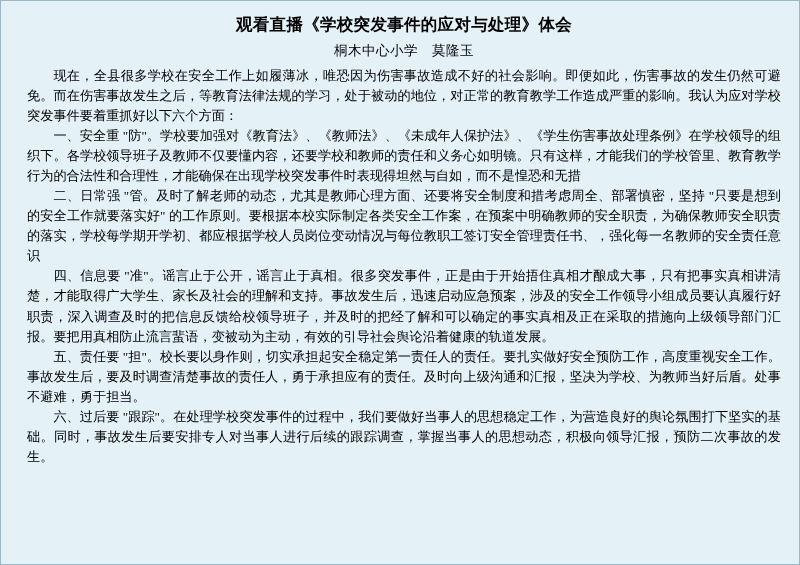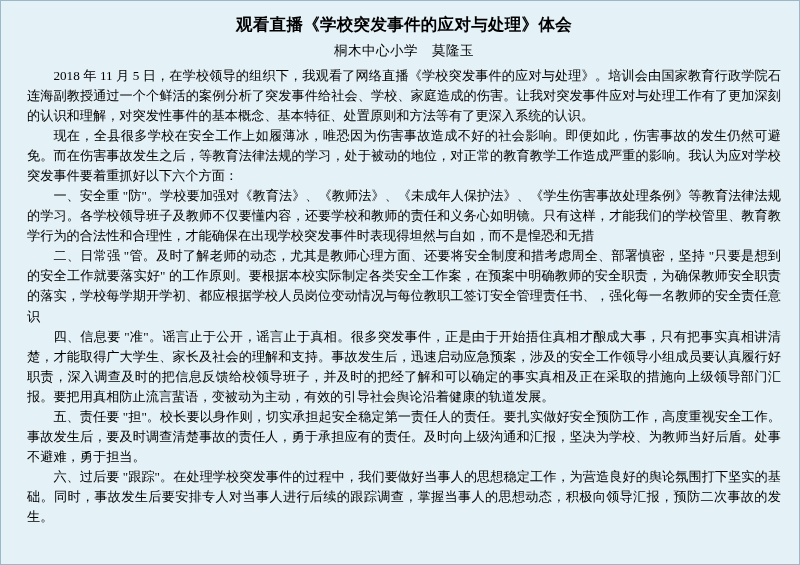--- a/index.html
+++ b/index.html
@@ -48,21 +48,20 @@
     text-indent: 2em;
   }
 </style>
 </head>
 <body>
 
 <div class="page">
   <div class="doc-title">观看直播《学校突发事件的应对与处理》体会</div>
   <div class="doc-author">桐木中心小学　莫隆玉</div>
   <div class="body-text">
-    <p>2018 年 11 月 5 日，在学校领导的组织下，我观看了网络直播《学校突发事件的应对与处理》。培训会由国家教育行政学院石连海副教授通过一个个鲜活的案例分析了突发事件给社会、学校、家庭造成的伤害。让我对突发事件应对与处理工作有了更加深刻的认识和理解，对突发性事件的基本概念、基本特征、处置原则和方法等有了更深入系统的认识。</p>
     <p>现在，全县很多学校在安全工作上如履薄冰，唯恐因为伤害事故造成不好的社会影响。即便如此，伤害事故的发生仍然可避免。而在伤害事故发生之后，等教育法律法规的学习，处于被动的地位，对正常的教育教学工作造成严重的影响。我认为应对学校突发事件要着重抓好以下六个方面：</p>
-    <p>一、安全重 "防"。学校要加强对《教育法》、《教师法》、《未成年人保护法》、《学生伤害事故处理条例》等教育法律法规的学习。各学校领导班子及教师不仅要懂内容，还要学校和教师的责任和义务心如明镜。只有这样，才能我们的学校管里、教育教学行为的合法性和合理性，才能确保在出现学校突发事件时表现得坦然与自如，而不是惶恐和无措</p>
+    <p>一、安全重 "防"。学校要加强对《教育法》、《教师法》、《未成年人保护法》、《学生伤害事故处理条例》在学校领导的组织下。各学校领导班子及教师不仅要懂内容，还要学校和教师的责任和义务心如明镜。只有这样，才能我们的学校管里、教育教学行为的合法性和合理性，才能确保在出现学校突发事件时表现得坦然与自如，而不是惶恐和无措</p>
     <p>二、日常强 "管。及时了解老师的动态，尤其是教师心理方面、还要将安全制度和措考虑周全、部署慎密，坚持 "只要是想到的安全工作就要落实好" 的工作原则。要根据本校实际制定各类安全工作案，在预案中明确教师的安全职责，为确保教师安全职责的落实，学校每学期开学初、都应根据学校人员岗位变动情况与每位教职工签订安全管理责任书、，强化每一名教师的安全责任意识</p>
     <p>四、信息要 "准"。谣言止于公开，谣言止于真相。很多突发事件，正是由于开始捂住真相才酿成大事，只有把事实真相讲清楚，才能取得广大学生、家长及社会的理解和支持。事故发生后，迅速启动应急预案，涉及的安全工作领导小组成员要认真履行好职责，深入调查及时的把信息反馈给校领导班子，并及时的把经了解和可以确定的事实真相及正在采取的措施向上级领导部门汇报。要把用真相防止流言蜚语，变被动为主动，有效的引导社会舆论沿着健康的轨道发展。</p>
     <p>五、责任要 "担"。校长要以身作则，切实承担起安全稳定第一责任人的责任。要扎实做好安全预防工作，高度重视安全工作。事故发生后，要及时调查清楚事故的责任人，勇于承担应有的责任。及时向上级沟通和汇报，坚决为学校、为教师当好后盾。处事不避难，勇于担当。</p>
     <p>六、过后要 "跟踪"。在处理学校突发事件的过程中，我们要做好当事人的思想稳定工作，为营造良好的舆论氛围打下坚实的基础。同时，事故发生后要安排专人对当事人进行后续的跟踪调查，掌握当事人的思想动态，积极向领导汇报，预防二次事故的发生。</p>
   </div>
 </div>
 
 </body></html>

